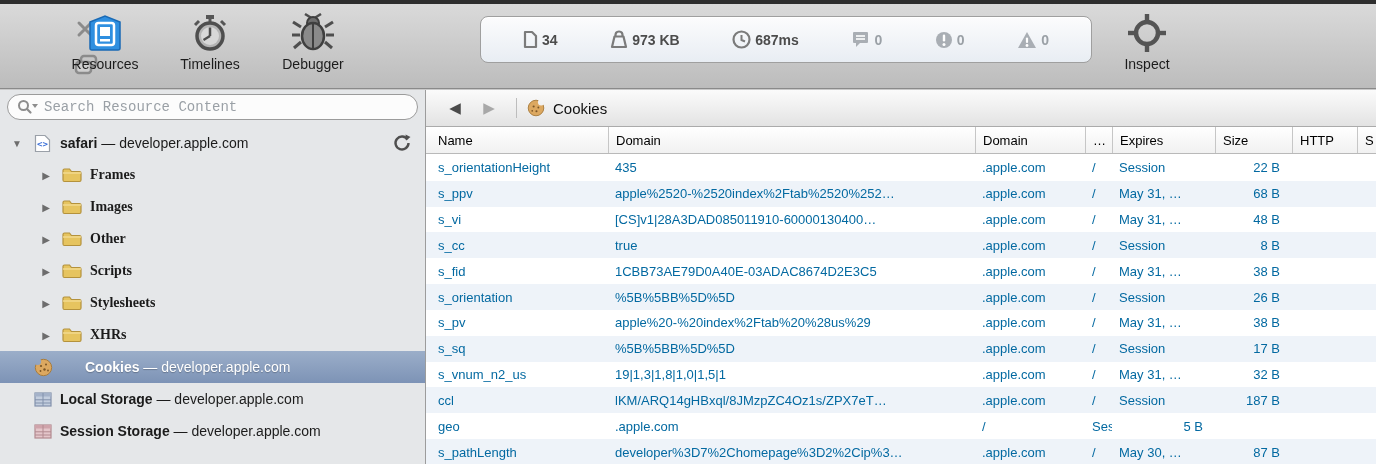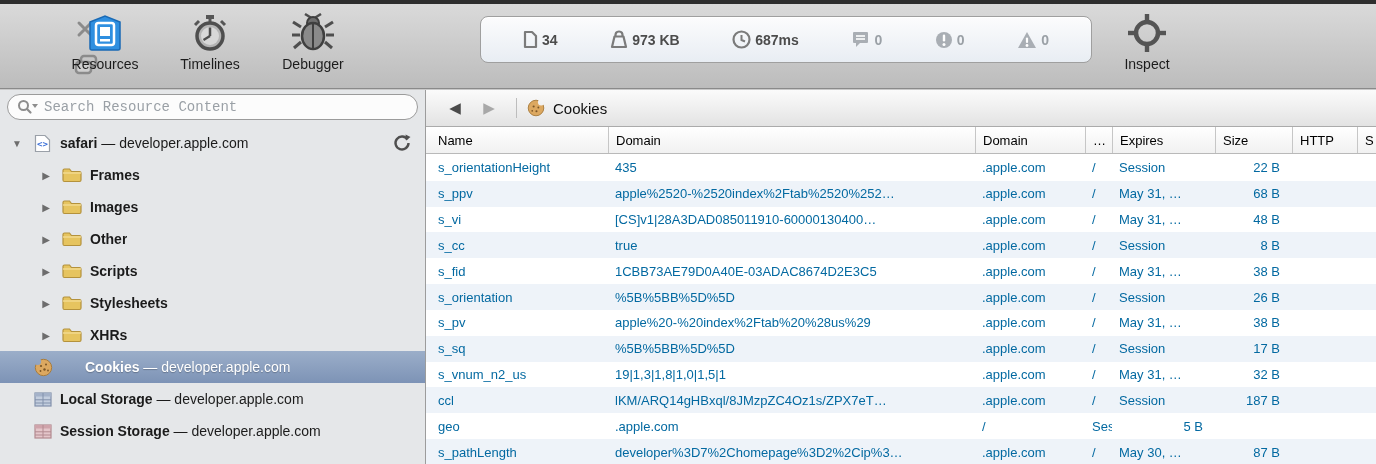--- a/index.html
+++ b/index.html
@@ -44,21 +44,21 @@
            font-family:inherit; }
   .searchwrap input::placeholder { color:#9aa0a6; }
   .searchwrap .mag { position:absolute; left:10px; top:5px; pointer-events:none; }
   .tree { position:absolute; left:0; top:37px; width:100%; }
   .trow { position:relative; height:32px; display:flex; align-items:center; font-size:14px; color:#1b1b1b; }
   .trow .disc { position:absolute; font-size:10px; color:#6d6d6d; width:12px; text-align:center; }
   .trow .ticn { position:absolute; display:flex; align-items:center; }
   .trow .lbl { white-space:nowrap; overflow:hidden; }
   .trow .lbl b { font-weight:bold; }
   .lvl0 .disc { left:11px; } .lvl0 .ticn { left:34px; } .lvl0 .lbl { margin-left:60px; }
-  .lvl1 .disc { left:40px; } .lvl1 .ticn { left:62px; } .lvl1 .lbl { margin-left:90px; }
+  .lvl1 .disc { left:40px; } .lvl1 .ticn { left:62px; } .lvl1 .lbl { margin-left:90px;font-family:Liberation Serif, serif; }
   .trow.selected { background:linear-gradient(#9baec9,#7d93b6); color:#fff;
                    text-shadow:0 1px 1px rgba(0,0,0,.25);padding-left:25px; }
   .reload { position:absolute; right:14px; top:7px; }
 
   
   .main { position:relative; flex:1; height:100%; background:#fff; }
   .navbar { position:absolute; left:0; top:0; width:100%; height:37px;
             background:linear-gradient(#fbfbfb,#e3e3e3); border-bottom:1px solid #ababab;
             display:flex; align-items:center; }
   .navarrow { font-size:15px; width:34px; text-align:center; }

